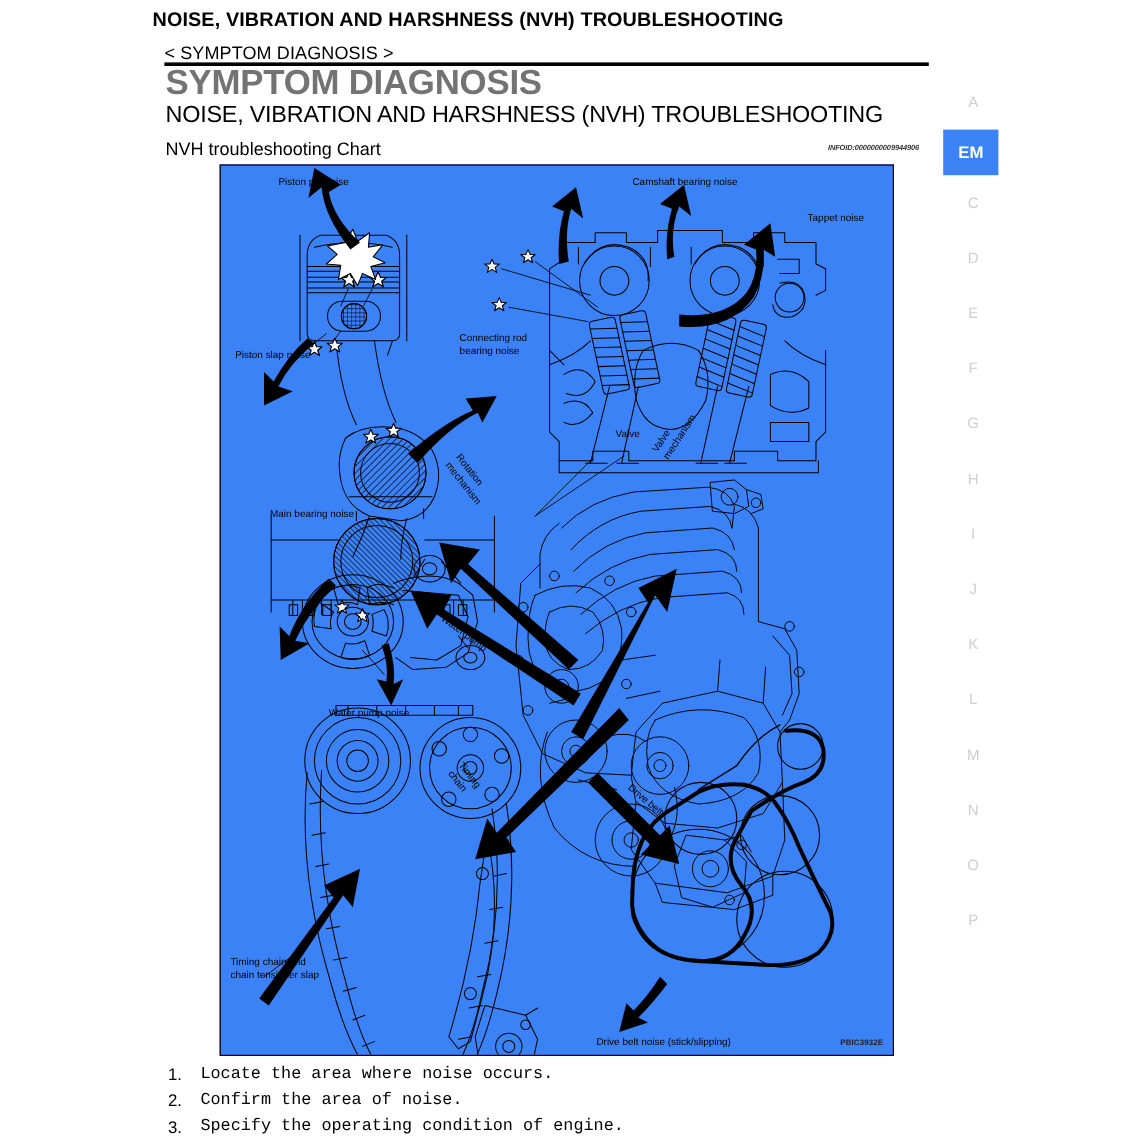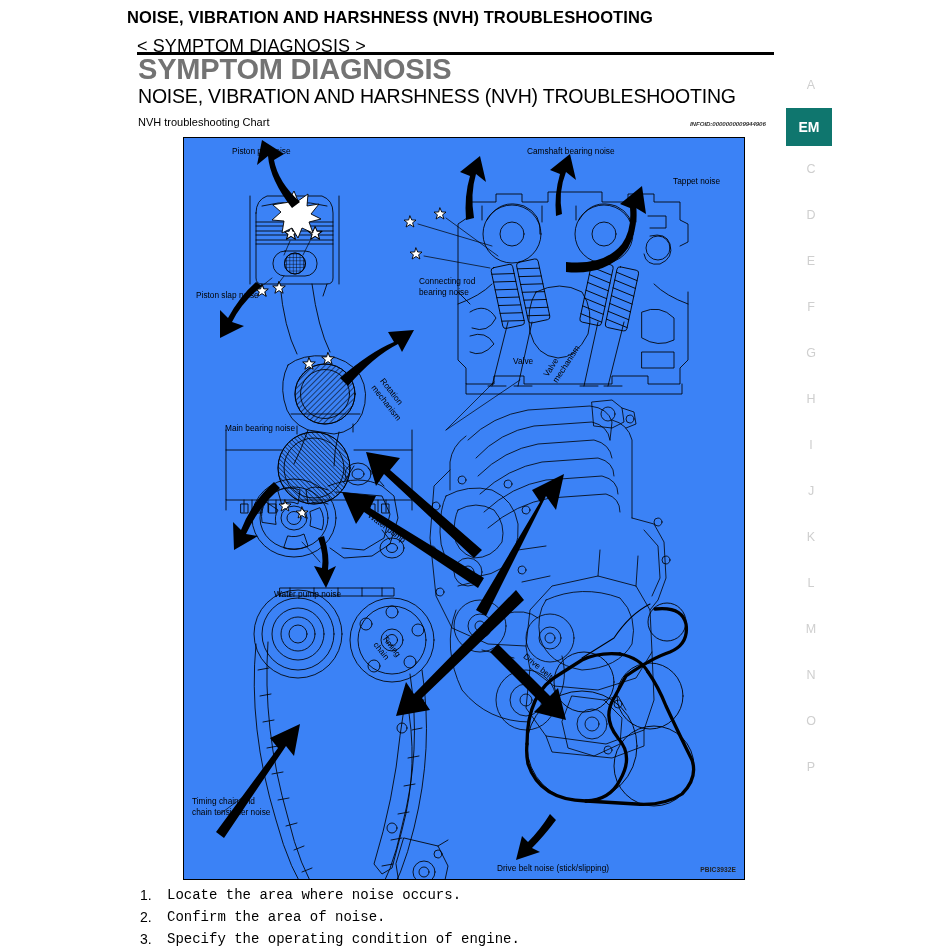--- a/index.html
+++ b/index.html
@@ -22,21 +22,21 @@
     left: 0; top: 8px;
     width: 780px;
     text-align: center;
     font-size: 16.5px;
     font-weight: bold;
     letter-spacing: 0.1px;
   }
   #breadcrumb {
     position: absolute;
     left: 137px; top: 36px;
-    font-size: 18px;
+    font-size: 15px;
     letter-spacing: 0.1px;
     text-align: right;
   }
   #header-rule {
     position: absolute;
     left: 137px; top: 52px;
     width: 637px;
     height: 2.6px;
     background: #000;
   }
@@ -52,21 +52,21 @@
   }
   #subsection-heading {
     position: absolute;
     left: 138px; top: 85px;
     font-size: 19.5px;
     letter-spacing: -0.2px;
   }
   #chart-heading {
     position: absolute;
     left: 138px; top: 116px;
-    font-size: 11px;
+    font-size: 15px;
   }
   #infoid {
     position: absolute;
     left: 690px; top: 120px;
     font-size: 6.2px;
     font-style: italic;
     font-weight: bold;
     color: #333;
     letter-spacing: -0.1px;
   }
@@ -80,21 +80,21 @@
   .side-tab {
     height: 46px;
     display: flex;
     align-items: center;
     justify-content: center;
     font-size: 12.5px;
     color: #cfcfcf;
     position: relative;
   }
   .side-tab.active {
-    background: #0f766e;
+    background: #3b82f6;
     color: #ffffff;
     font-weight: bold;
     font-size: 14px;
     width: 46px;
     height: 38px;
     margin-left: 0px;
   }
 
   
   #figure-frame {
@@ -588,21 +588,21 @@
 
       <path d="M36,676 L74,648" stroke-width="0.7"></path>
 
     </g>
   </svg>
 
   <div class="callout" style="left:48px; top:8px;">Piston pin noise</div>
 
   <div class="callout" style="left:12px; top:152px;">Piston slap noise</div>
 
-  <div class="callout" style="left:199px; top:138px;margin-left:36px;">Connecting rod
+  <div class="callout" style="left:199px; top:138px;">Connecting rod
 bearing noise</div>
 
   <div class="callout" style="left:41px; top:285px;">Main bearing noise</div>
 
   <div class="callout" style="left:343px; top:8px;">Camshaft bearing noise</div>
 
   <div class="callout" style="left:489px; top:38px;">Tappet noise</div>
 
   <div class="callout" style="left:329px; top:218px;">Valve</div>
 
@@ -613,21 +613,21 @@
 mechanism</div>
 
   <div class="callout" style="left:90px; top:426px;margin-top:25px;">Water pump noise</div>
 
   <div class="callout rot-pos38" style="left:188px; top:372px;">Water pump</div>
 
   <div class="callout rot-pos52" style="left:204px; top:495px;">Timing
 chain</div>
 
   <div class="callout" style="left:8px; top:658px;">Timing chain and
-chain tensioner noise</div>
+chain tensioner slap</div>
 
   <div class="callout rot-pos40" style="left:344px; top:513px;">Drive belt</div>
 
   <div class="callout" style="left:313px; top:725px;">Drive belt noise (stick/slipping)</div>
 
   <div id="figure-code">PBIC3932E</div>
 </div>
 
 <div id="steps">
   <div class="step-row">

